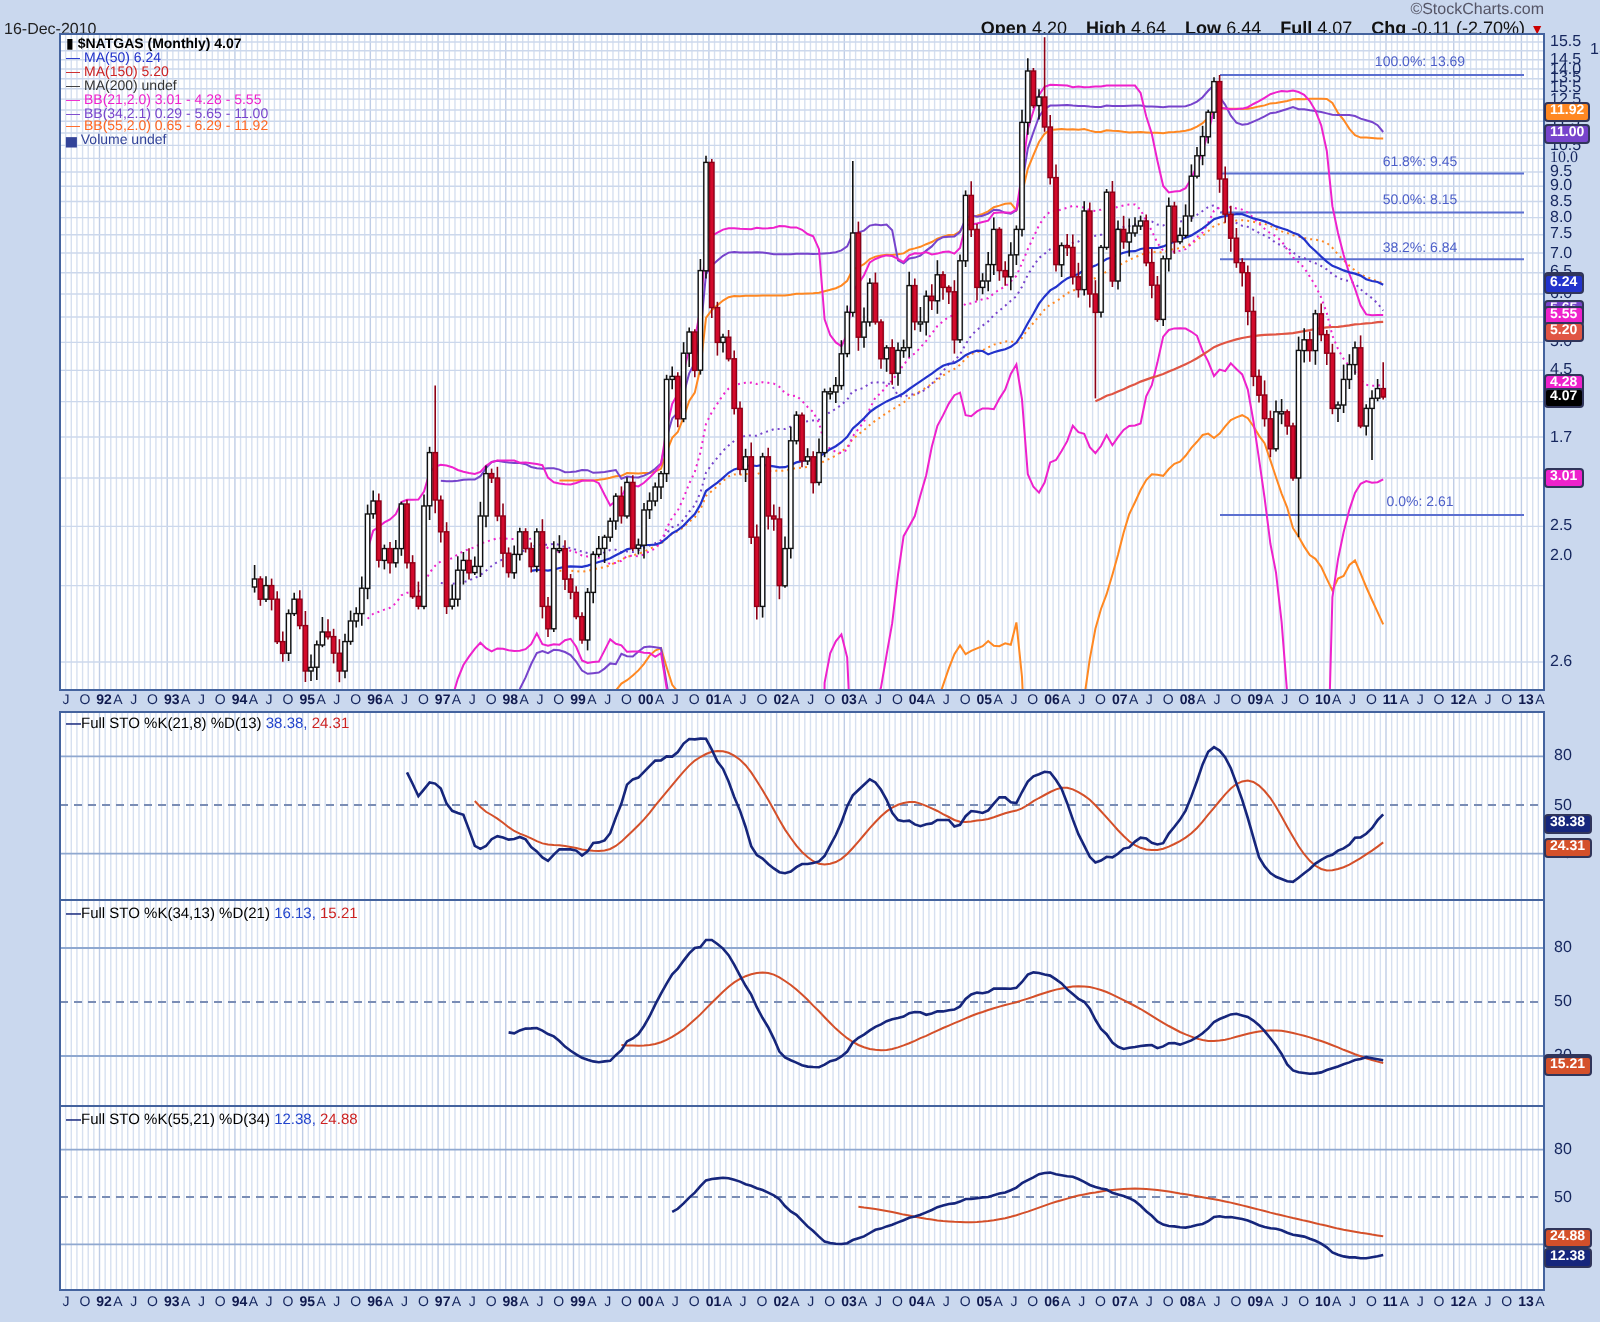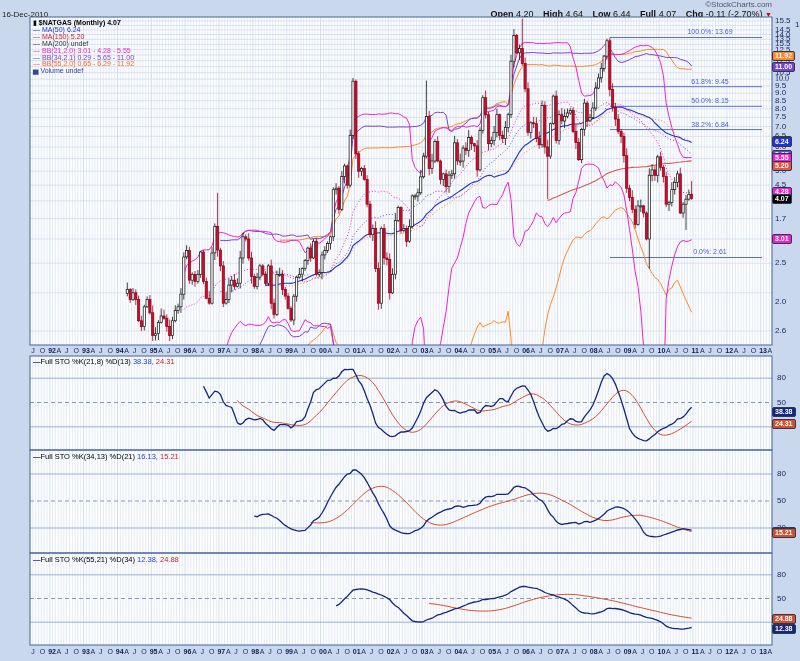--- a/index.html
+++ b/index.html
@@ -1058,21 +1058,21 @@
       <div class="ytick" style="left: 777px; top: 497px;">50</div>
       <div class="ytick" style="left: 777px; top: 524px;">20</div>
       <div class="vbox" style="left: 772px; top: 526.983px; background: rgb(22, 38, 124);">16.13</div>
       <div class="vbox" style="left: 772px; top: 527.811px; background: rgb(212, 80, 42);">15.21</div>
       <div class="ytick" style="left: 777px; top: 570.8px;">80</div>
       <div class="ytick" style="left: 777px; top: 594.5px;">50</div>
       <div class="ytick" style="left: 777px; top: 618.2px;">20</div>
       <div class="vbox" style="left: 772px; top: 623.72px; background: rgb(22, 38, 124);">12.38</div>
       <div class="vbox" style="left: 772px; top: 613.845px; background: rgb(212, 80, 42);">24.88</div>
       <div class="ytick" style="left: 775px; top: 327px;">2.6</div>
-      <div class="ytick" style="left: 775px; top: 298px;">2.0</div>
+      <div class="ytick" style="left: 775px; top: 274px;">2.0</div>
       <div class="ytick" style="left: 775px; top: 259.192px;">2.5</div>
       <div class="ytick" style="left: 775px; top: 234.991px;">3.0</div>
       <div class="ytick" style="left: 775px; top: 214.529px;">1.7</div>
       <div class="ytick" style="left: 775px; top: 196.804px;">4.0</div>
       <div class="ytick" style="left: 775px; top: 181.169px;">4.5</div>
       <div class="ytick" style="left: 775px; top: 167.183px;">5.0</div>
       <div class="ytick" style="left: 775px; top: 154.532px;">5.5</div>
       <div class="ytick" style="left: 775px; top: 142.982px;">6.0</div>
       <div class="ytick" style="left: 775px; top: 132.357px;">6.5</div>
       <div class="ytick" style="left: 775px; top: 122.52px;">7.0</div>

